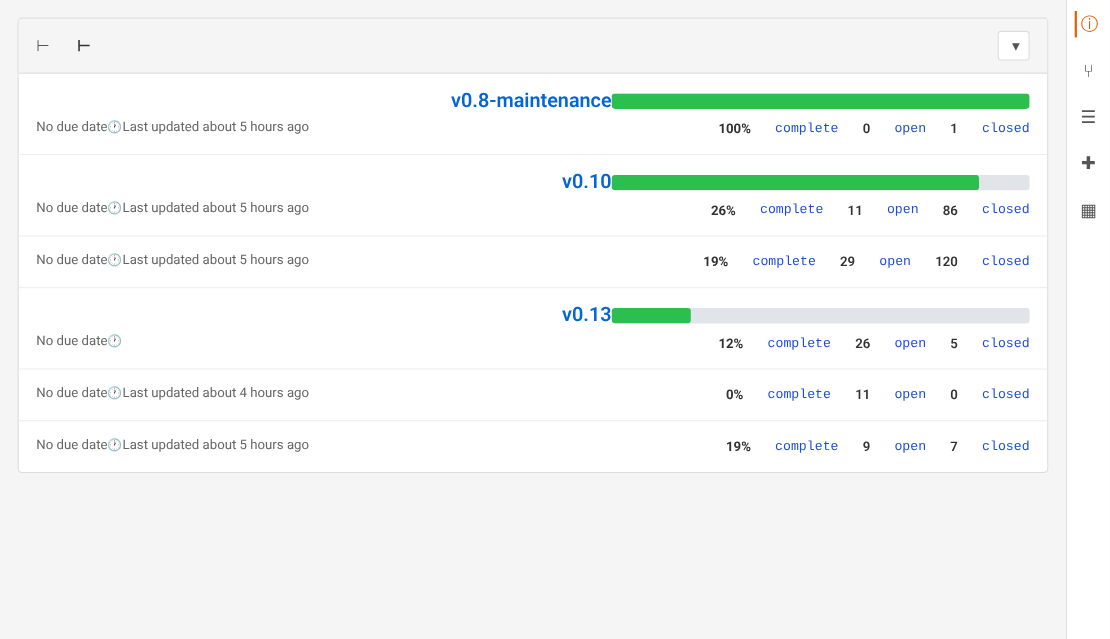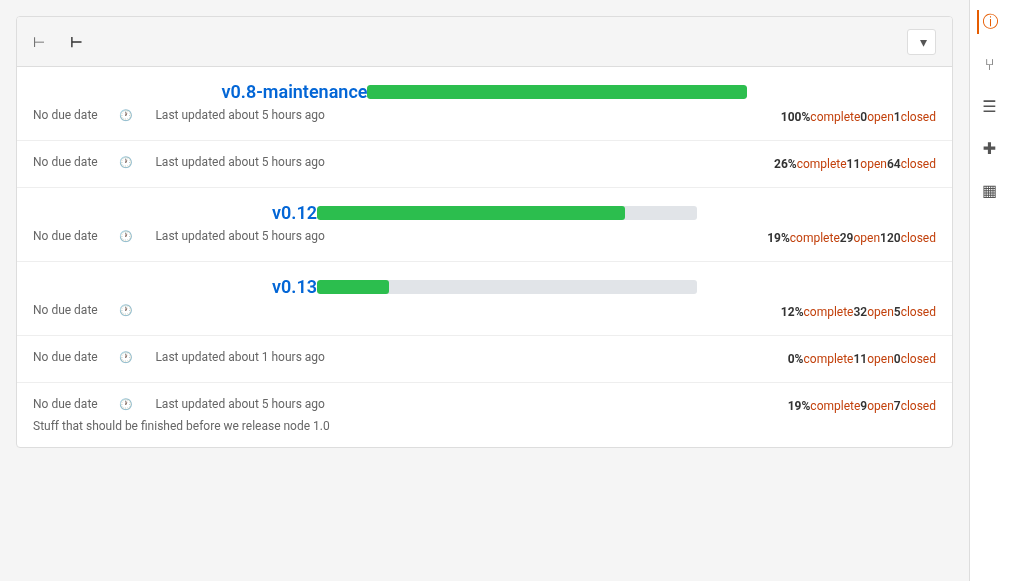--- a/index.html
+++ b/index.html
@@ -18,35 +18,35 @@
     .tab-icon { font-size: 14px; }
 
     .sort-btn { display: flex; align-items: center; gap: 4px; font-size: 14px; color: #555; cursor: pointer; padding: 4px 8px; border: 1px solid #ddd; border-radius: 3px; background: #fff; }
 
     .milestone-list { }
 
     .milestone-item { padding: 14px 16px; border-bottom: 1px solid #eee; }
 
     .milestone-item:last-child { border-bottom: none; }
 
-    .milestone-top { display: flex; align-items: center; justify-content: center; margin-bottom: 6px; }
+    .milestone-top { display: flex; align-items: center; justify-content: flex-end; margin-bottom: 6px; }
 
     .milestone-name { font-size: 18px; font-weight: 600; color: #0366d6; cursor: pointer; }
 
     .progress-bar-container { width: 380px; height: 14px; background: #e1e4e8; border-radius: 3px; overflow: hidden; }
 
     .progress-bar-fill { height: 100%; background: #2cbe4e; border-radius: 3px; }
 
-    .milestone-meta { display: flex; align-items: center; gap: 22px; font-size: 12px; color: #666; margin-bottom: 4px; }
-
-    .milestone-stats { display: flex; align-items: center; gap: 0; font-size: 12px; color: #666; }
+    .milestone-meta { display: flex; align-items: center; gap: 0; font-size: 12px; color: #666; margin-bottom: 4px; }
+
+    .milestone-stats { display: flex; align-items: center; gap: 22px; font-size: 12px; color: #666; }
 
     .stat-pct { font-weight: 700; color: #333; }
 
-    .stat-label { color: #c2410c; }
+    .stat-label { color: #1d4ed8; font-family: Liberation Mono, monospace; }
 
     .stat-count { font-weight: 600; color: #333; }
 
     .milestone-desc { font-size: 12px; color: #666; margin-top: 4px; }
 
     
     .sidebar { width: 40px; background: #fff; border-left: 1px solid #ddd; display: flex; flex-direction: column; align-items: center; padding: 10px 0; gap: 18px; }
 
     .sidebar-icon { width: 24px; height: 24px; display: flex; align-items: center; justify-content: center; color: #555; cursor: pointer; font-size: 16px; }
 
@@ -99,44 +99,44 @@
         <span class="stat-label">complete</span>
         <span class="stat-count">0</span>
         <span class="stat-label">open</span>
         <span class="stat-count">1</span>
         <span class="stat-label">closed</span>
       </div>
     </div>
 
   </div>
           <div class="milestone-item">
+    <div class="milestone-top">
+      <a class="milestone-name">v0.10</a>
+      <div class="progress-bar-container">
+        <div class="progress-bar-fill" style="width: 88%"></div>
+      </div>
+    </div>
     <div style="display:flex; align-items:center; justify-content:space-between;">
       <div class="milestone-meta">
         <span>No due date</span>
         <span style="font-size:11px;">🕐</span>
         <span>Last updated about 5 hours ago</span>
       </div>
       <div class="milestone-stats">
         <span class="stat-pct">26%</span>
         <span class="stat-label">complete</span>
         <span class="stat-count">11</span>
         <span class="stat-label">open</span>
-        <span class="stat-count">64</span>
-        <span class="stat-label">closed</span>
-      </div>
-    </div>
-
-  </div>
-          <div class="milestone-item">
-    <div class="milestone-top">
-      <a class="milestone-name">v0.12</a>
-      <div class="progress-bar-container">
-        <div class="progress-bar-fill" style="width: 81%"></div>
-      </div>
-    </div>
+        <span class="stat-count">86</span>
+        <span class="stat-label">closed</span>
+      </div>
+    </div>
+
+  </div>
+          <div class="milestone-item">
     <div style="display:flex; align-items:center; justify-content:space-between;">
       <div class="milestone-meta">
         <span>No due date</span>
         <span style="font-size:11px;">🕐</span>
         <span>Last updated about 5 hours ago</span>
       </div>
       <div class="milestone-stats">
         <span class="stat-pct">19%</span>
         <span class="stat-label">complete</span>
         <span class="stat-count">29</span>
@@ -155,34 +155,34 @@
       </div>
     </div>
     <div style="display:flex; align-items:center; justify-content:space-between;">
       <div class="milestone-meta">
         <span>No due date</span>
         <span style="font-size:11px;">🕐</span>
       </div>
       <div class="milestone-stats">
         <span class="stat-pct">12%</span>
         <span class="stat-label">complete</span>
-        <span class="stat-count">32</span>
+        <span class="stat-count">26</span>
         <span class="stat-label">open</span>
         <span class="stat-count">5</span>
         <span class="stat-label">closed</span>
       </div>
     </div>
 
   </div>
           <div class="milestone-item">
     <div style="display:flex; align-items:center; justify-content:space-between;">
       <div class="milestone-meta">
         <span>No due date</span>
         <span style="font-size:11px;">🕐</span>
-        <span>Last updated about 1 hours ago</span>
+        <span>Last updated about 4 hours ago</span>
       </div>
       <div class="milestone-stats">
         <span class="stat-pct">0%</span>
         <span class="stat-label">complete</span>
         <span class="stat-count">11</span>
         <span class="stat-label">open</span>
         <span class="stat-count">0</span>
         <span class="stat-label">closed</span>
       </div>
     </div>
@@ -197,21 +197,20 @@
       </div>
       <div class="milestone-stats">
         <span class="stat-pct">19%</span>
         <span class="stat-label">complete</span>
         <span class="stat-count">9</span>
         <span class="stat-label">open</span>
         <span class="stat-count">7</span>
         <span class="stat-label">closed</span>
       </div>
     </div>
-    <div class="milestone-desc">Stuff that should be finished before we release node 1.0</div>
   </div>
         </div>
 
     </div>
   </div>
 
   <div class="sidebar" id="sidebar-icons">
   <div class="sidebar-icon active">ⓘ</div>
       <div class="sidebar-icon">⑂</div>
       <div class="sidebar-icon">☰</div>

